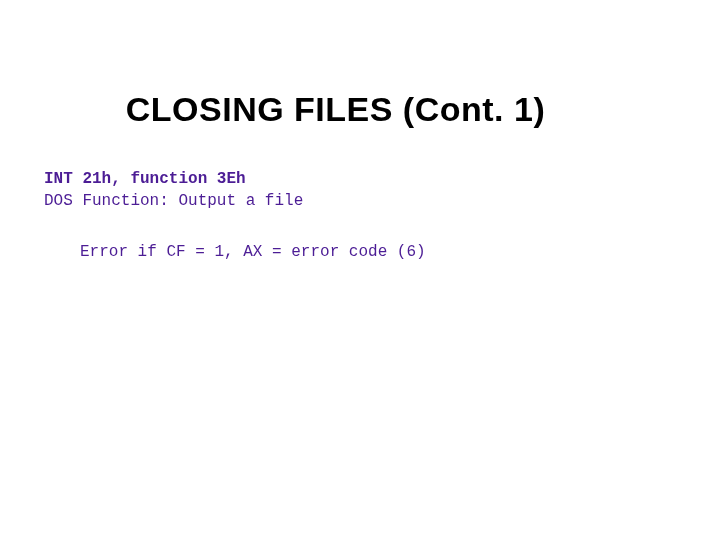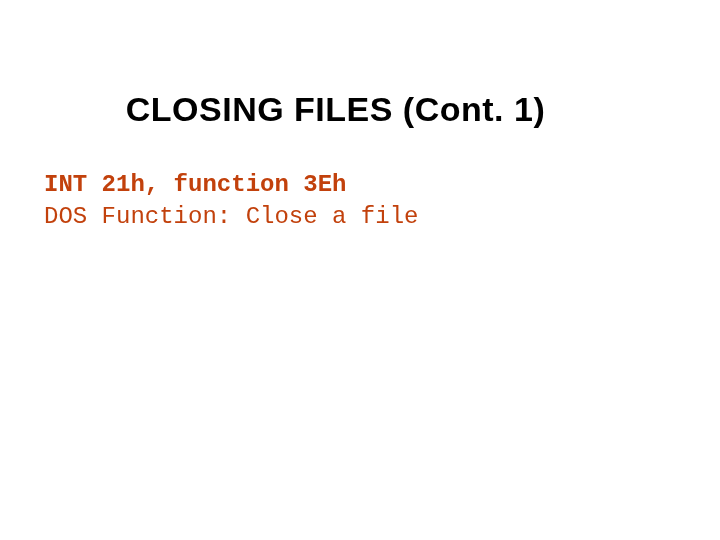--- a/index.html
+++ b/index.html
@@ -21,23 +21,23 @@
     font-family: Arial, Helvetica, sans-serif;
     font-weight: bold;
     font-size: 34px;
     color: #000;
     text-align: center;
     margin: 0 0 40px 0;
     letter-spacing: 0.5px;
   }
   .body {
     font-family: "Courier New", Courier, monospace;
-    font-size: 24px;
+    font-size: 16px;
     line-height: 1.35;
-    color: #c2410c;
+    color: #4c1d95;
     padding-left: 4px;
   }
   .block {
     margin-bottom: 30px;
   }
   .bold {
     font-weight: bold;
   }
   .indent {
     padding-left: 36px;
@@ -47,21 +47,22 @@
 <body>
 
 <div class="slide">
 
   <h1 class="title">CLOSING FILES (Cont. 1)</h1>
 
   <div class="body">
 
     <div class="block">
       <div class="bold">INT 21h, function 3Eh</div>
-      <div>DOS Function: Close a file</div>
+      <div>DOS Function: Output a file</div>
     </div>
 
 
     <div class="block">
+      <div class="indent">Error if CF = 1, AX = error code (6)</div>
     </div>
 
   </div>
 </div>
 
 </body></html>

